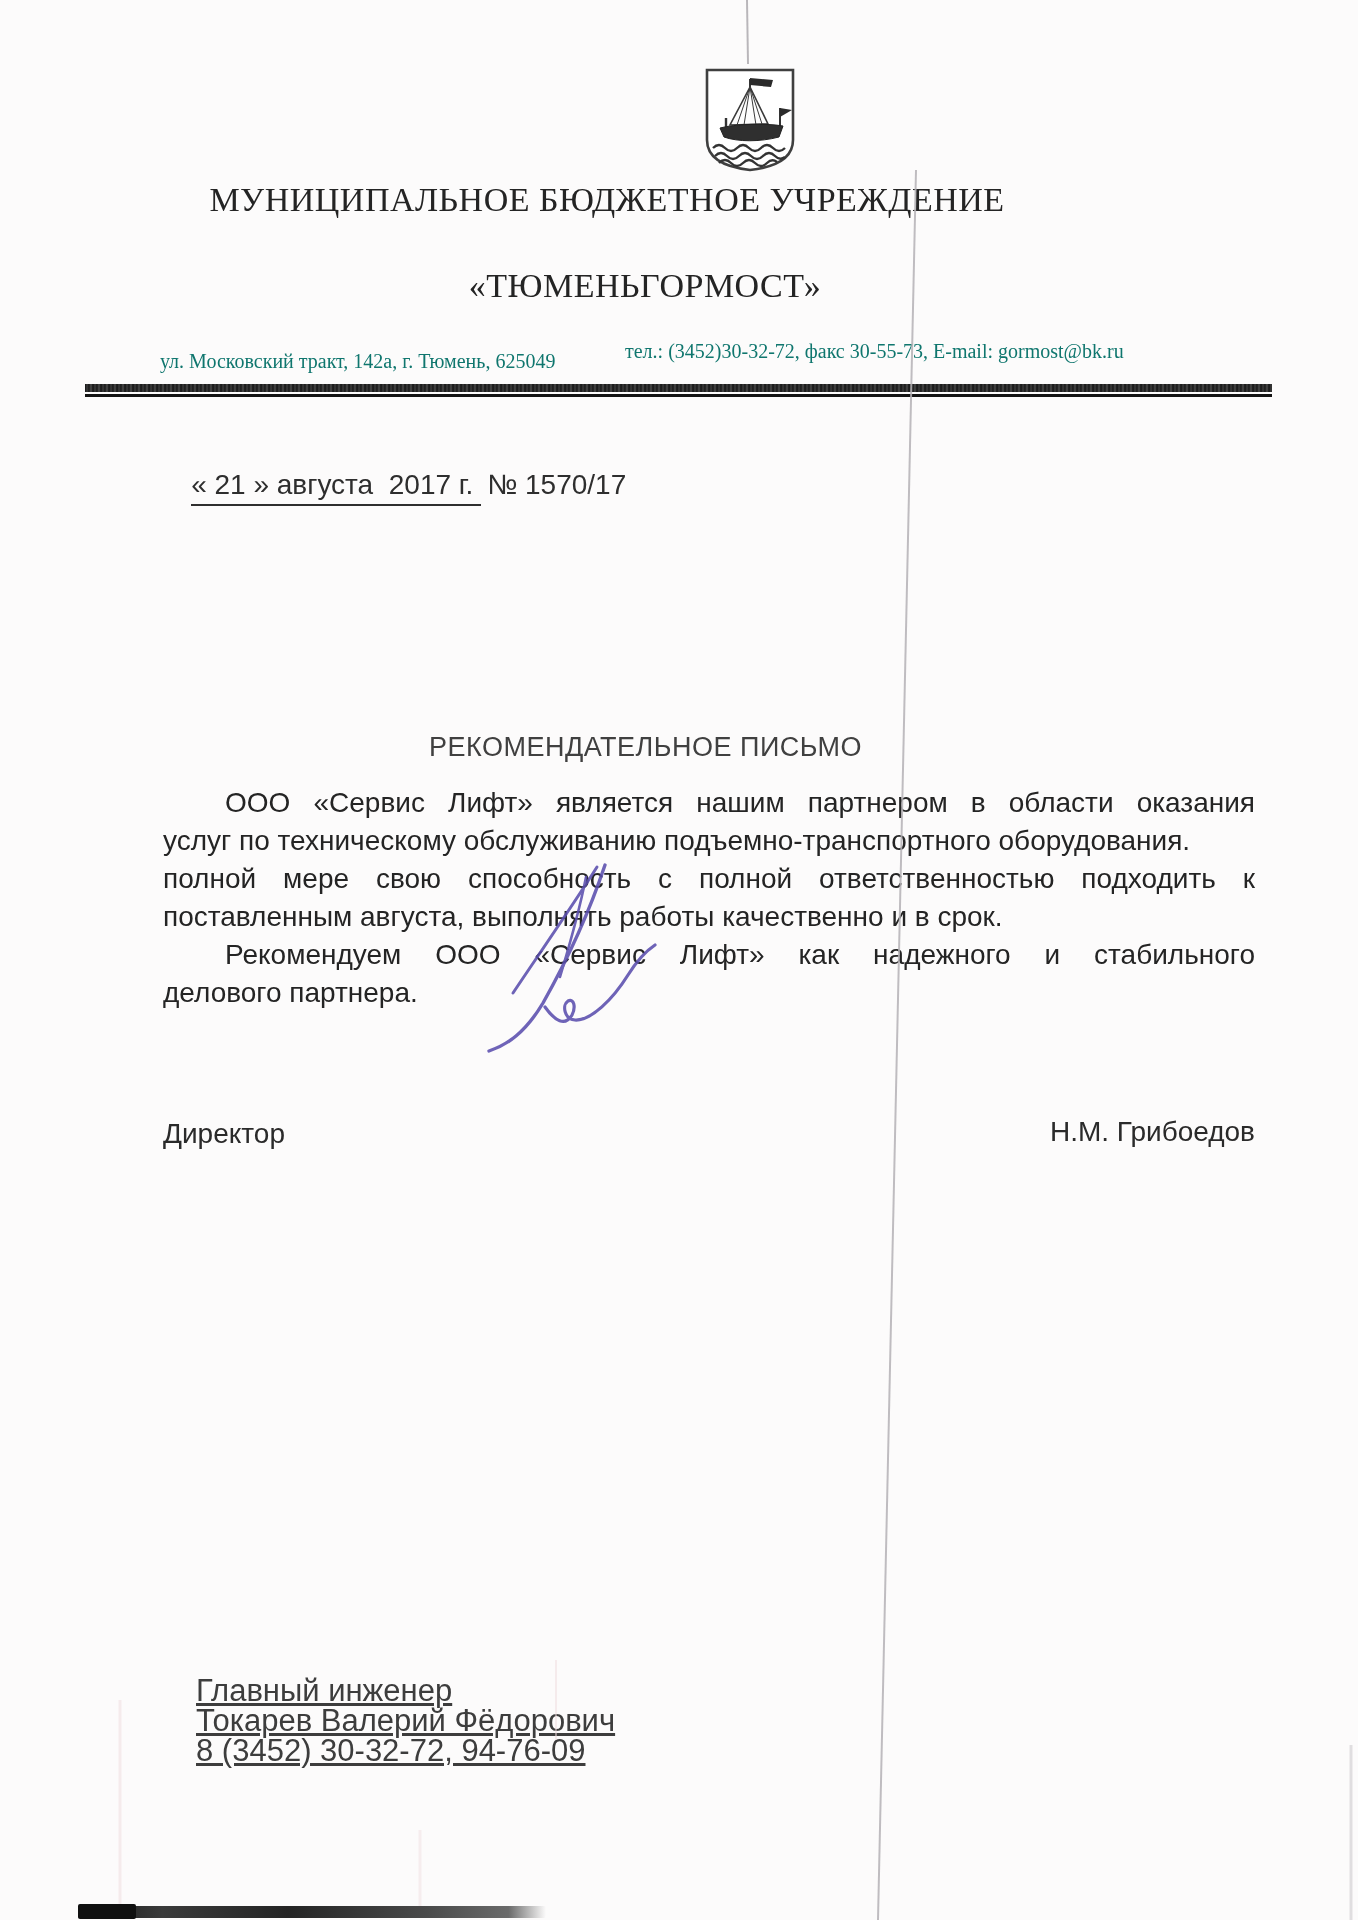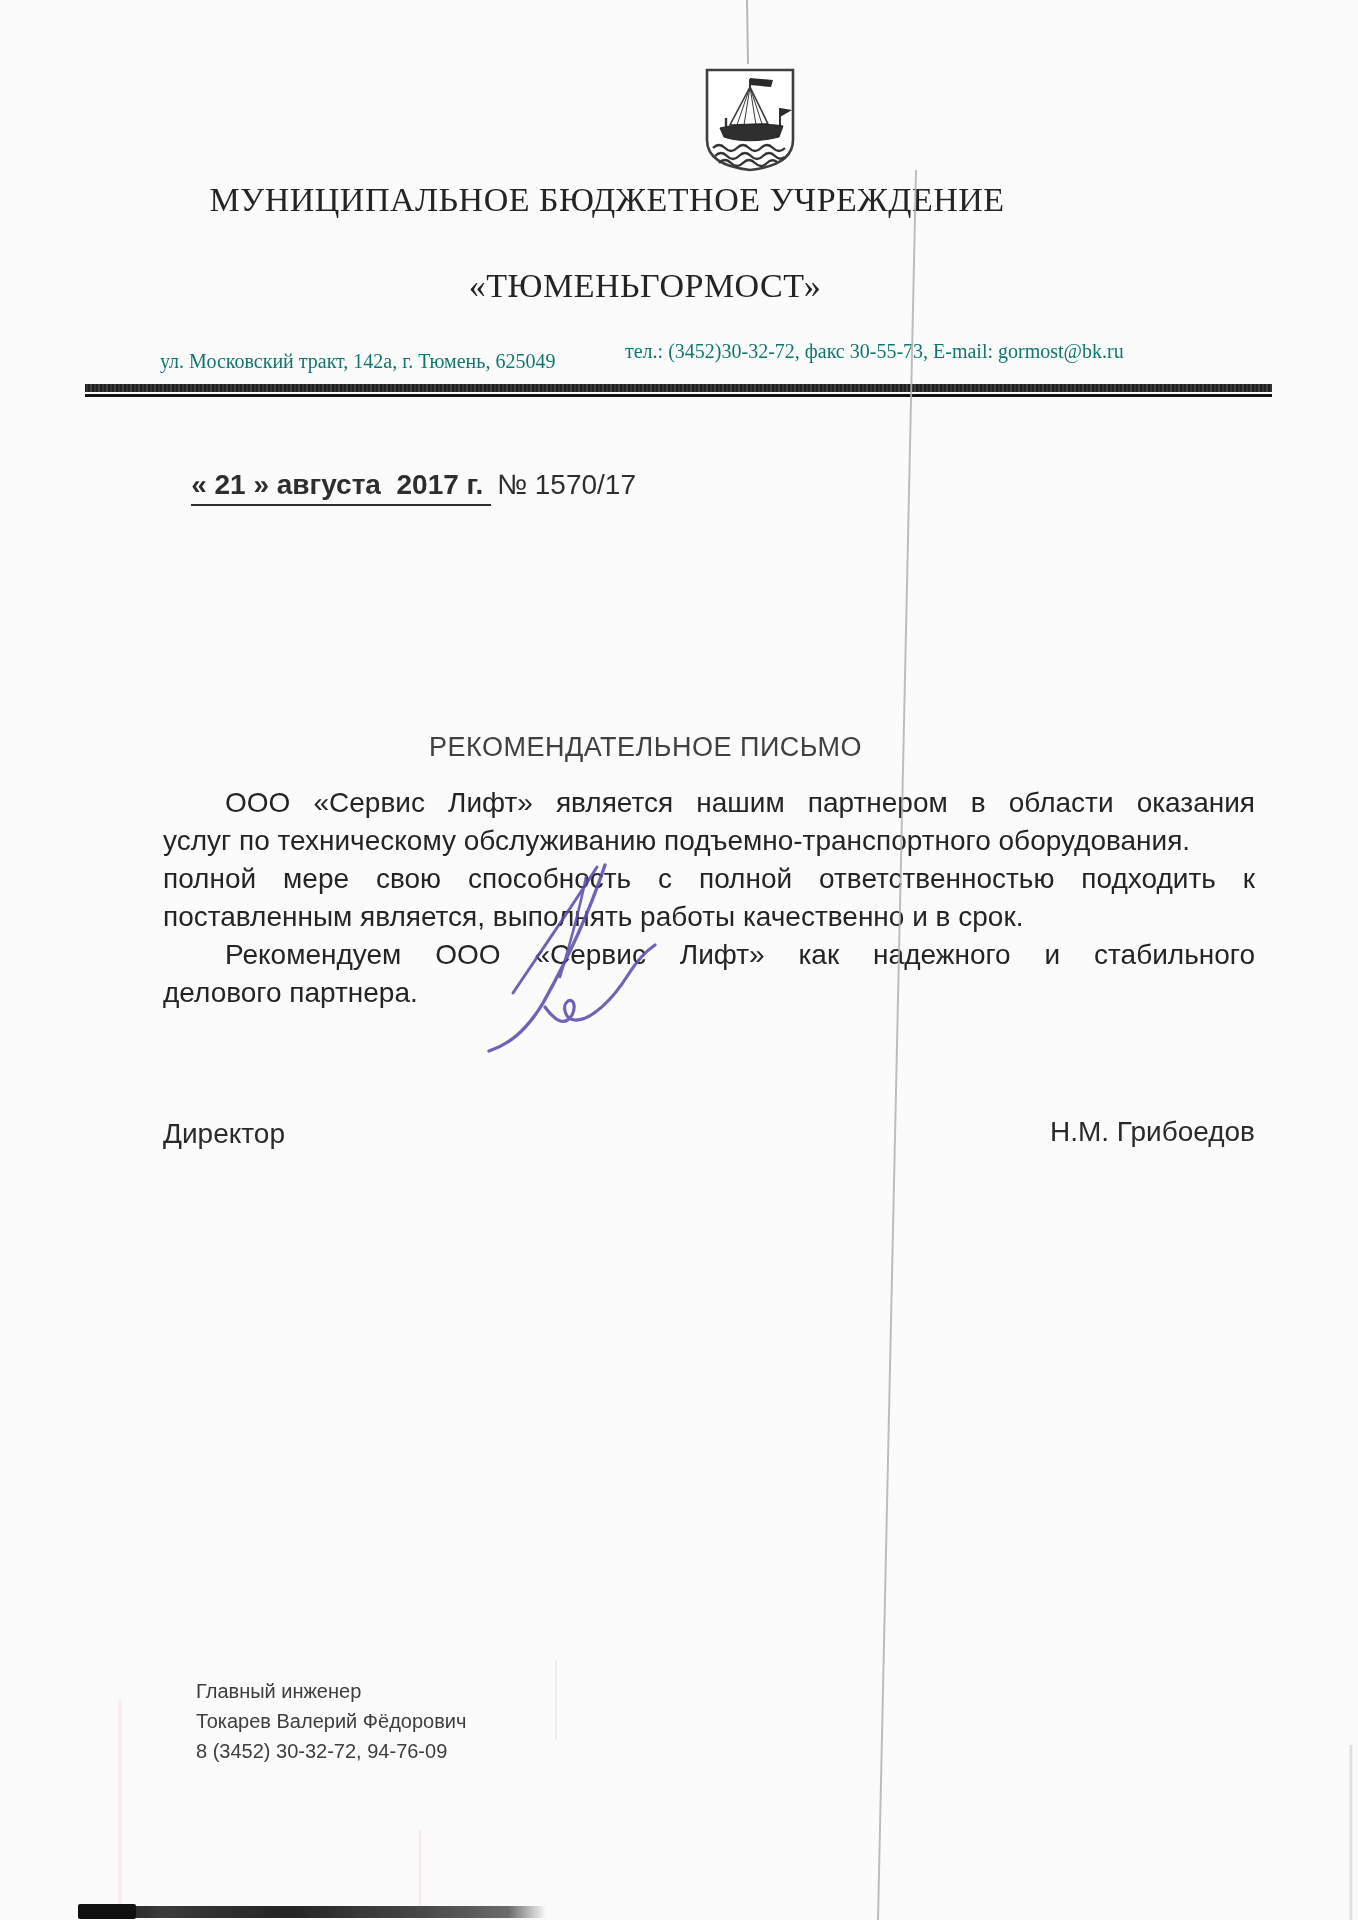--- a/index.html
+++ b/index.html
@@ -11,32 +11,32 @@
   .abs{position:absolute;}
   
   .org-line{font-family:"Liberation Serif",serif;font-size:34px;color:#242424;
     letter-spacing:.5px;white-space:nowrap;text-align:center;}
   .lh-contact{font-family:"Liberation Serif",serif;font-size:20px;color:#0f766e;white-space:nowrap;}
   .rule-bar{height:8px;background:repeating-linear-gradient(90deg,#101010 0px,#3d3d3d 2px,#161616 4px,#4d4d4d 6px,#101010 8px);}
   .rule-gap{height:2px;background:transparent;}
   .rule-line{height:3px;background:#141414;}
   
   .ref{font-size:28px;color:#2e2e2e;white-space:pre;}
-  .ref-date{border-bottom:2px solid #2f2f2f;padding-bottom:4px;white-space:pre;font-weight:bold;}
+  .ref-date{border-bottom:2px solid #2f2f2f;padding-bottom:4px;white-space:pre;}
   .ref-no{margin-left:6px;white-space:pre;}
   
   .title{font-size:27px;letter-spacing:.5px;text-align:center;color:#404040;}
   .body-block{width:1092px;font-size:28px;line-height:38px;color:#242424;}
   .bline{text-align:justify;text-align-last:justify;}
   .bline-last{text-align:left;}
   .ind{text-indent:62px;}
   .sig-row-label{font-size:28px;color:#2a2a2a;}
   .sig-row-name{font-size:28px;color:#2a2a2a;text-align:right;}
   
-  .footer-block{font-size:20px;line-height:30px;color:#3d3d3d;}
+  .footer-block{font-size:31px;line-height:30px;color:#3d3d3d;text-decoration:underline;}
   
   .smudge{position:absolute;border-radius:2px;}
 </style>
 </head>
 <body>
 
 <div class="page">
 
   <div class="abs" style="left:700px;top:66px;width:100px;height:108px;">
     <svg width="100" height="108" viewBox="0 0 100 108">
@@ -79,21 +79,21 @@
   <div class="abs ref" style="left:160px;top:437px;">
     <span class="ref-date">« 21 » августа  2017 г. </span><span class="ref-no">№ 1570/17</span>
   </div>
 
   <div class="abs title" style="left:163px;top:732px;width:965px;">РЕКОМЕНДАТЕЛЬНОЕ ПИСЬМО</div>
 
   <div class="abs body-block" style="left:163px;top:784px;">
     <div class="bline ind">ООО «Сервис Лифт» является нашим партнером в области оказания</div>
     <div class="bline-last">услуг по техническому обслуживанию подъемно-транспортного оборудования.</div>
     <div class="bline">полной мере свою способность с полной ответственностью подходить к</div>
-    <div class="bline-last">поставленным является, выполнять работы качественно и в срок.</div>
+    <div class="bline-last">поставленным августа, выполнять работы качественно и в срок.</div>
     <div class="bline ind">Рекомендуем ООО «Сервис Лифт» как надежного и стабильного</div>
     <div class="bline-last">делового партнера.</div>
   </div>
 
   <div class="abs sig-row-label" style="left:163px;top:1118px;">Директор</div>
   <div class="abs sig-row-name" style="left:955px;top:1116px;width:300px;">Н.М. Грибоедов</div>
 
   <div class="abs" style="left:465px;top:855px;width:210px;height:200px;">
     <svg width="210" height="200" viewBox="0 0 210 200">
       <g fill="none" stroke="#5b4fae" stroke-linecap="round" opacity="0.88">

